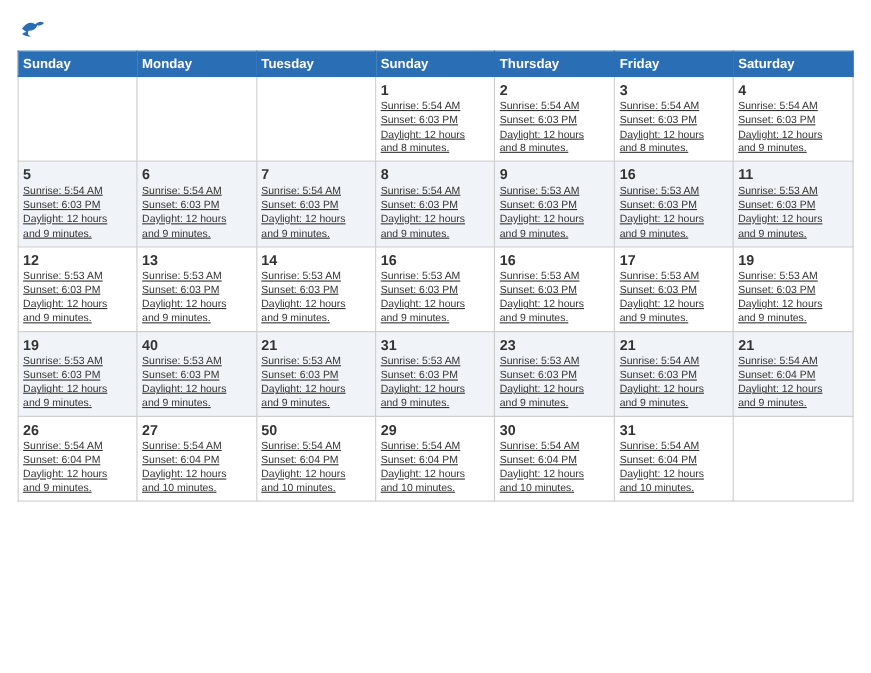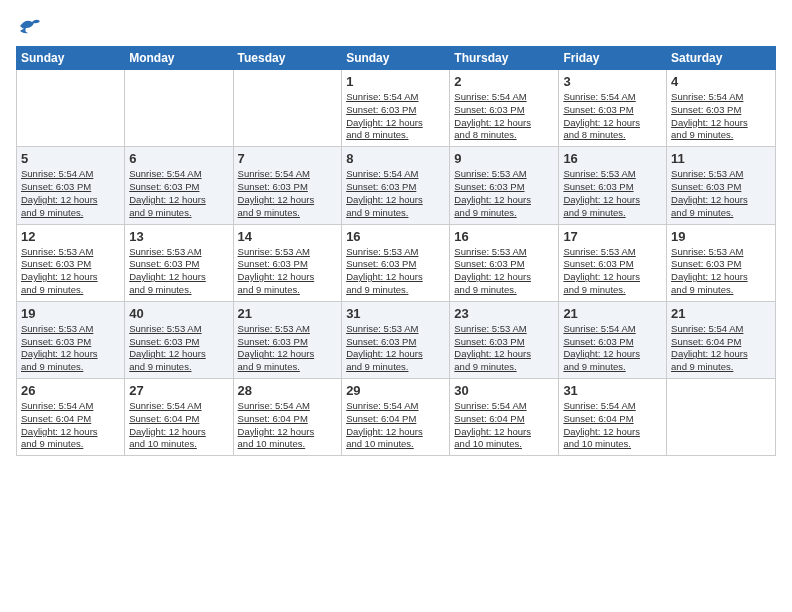--- a/index.html
+++ b/index.html
@@ -241,21 +241,21 @@
       <tr class="row-white">
         <td>
           <div class="day-number">26</div>
           <div class="day-info">Sunrise: 5:54 AM<br>Sunset: 6:04 PM<br>Daylight: 12 hours<br>and 9 minutes.</div>
         </td>
         <td>
           <div class="day-number">27</div>
           <div class="day-info">Sunrise: 5:54 AM<br>Sunset: 6:04 PM<br>Daylight: 12 hours<br>and 10 minutes.</div>
         </td>
         <td>
-          <div class="day-number">28</div>
+          <div class="day-number">50</div>
           <div class="day-info">Sunrise: 5:54 AM<br>Sunset: 6:04 PM<br>Daylight: 12 hours<br>and 10 minutes.</div>
         </td>
         <td>
           <div class="day-number">29</div>
           <div class="day-info">Sunrise: 5:54 AM<br>Sunset: 6:04 PM<br>Daylight: 12 hours<br>and 10 minutes.</div>
         </td>
         <td>
           <div class="day-number">30</div>
           <div class="day-info">Sunrise: 5:54 AM<br>Sunset: 6:04 PM<br>Daylight: 12 hours<br>and 10 minutes.</div>
         </td>

